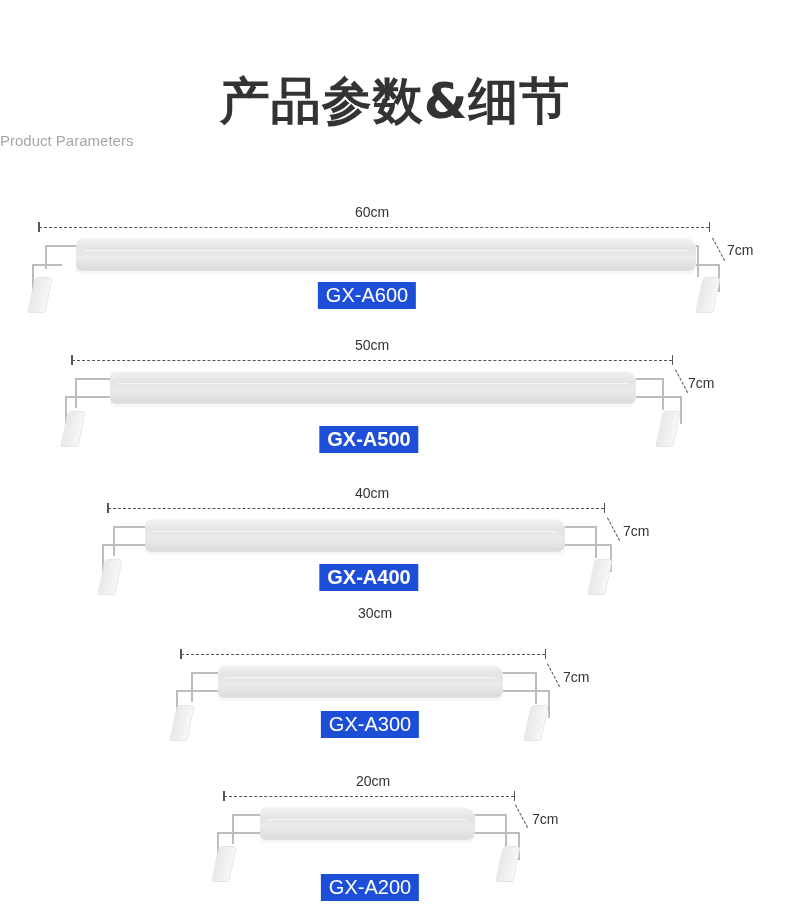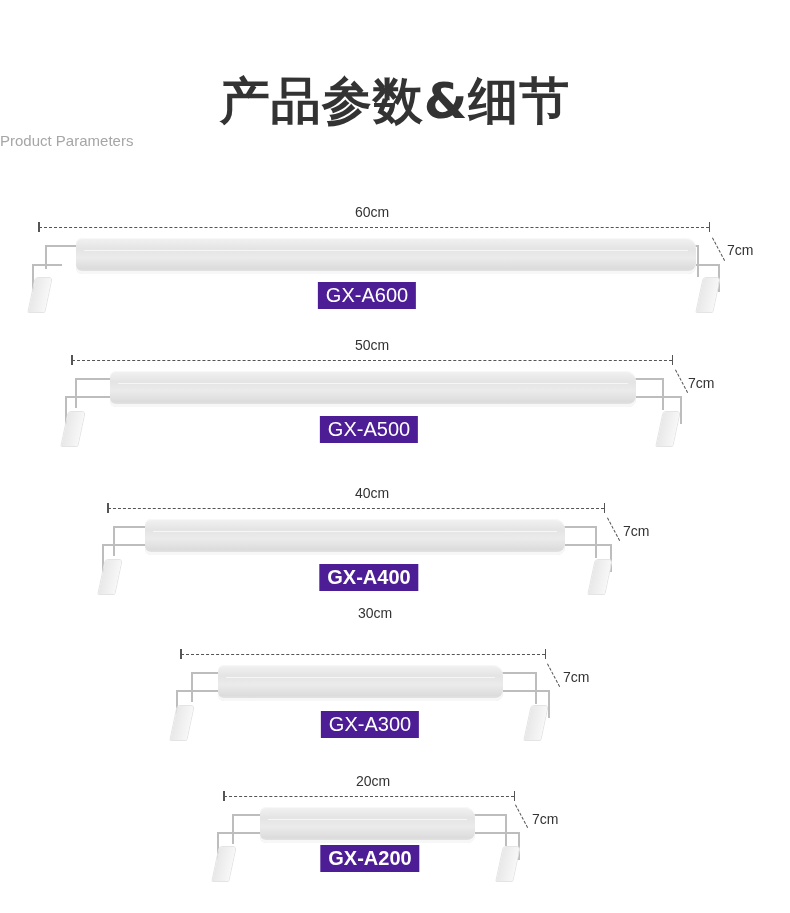--- a/index.html
+++ b/index.html
@@ -12,21 +12,21 @@
   .dim::before, .dim::after { content:""; position:absolute; top:-6px; width:1.5px; height:10px; background:#555; }
   .dim::before { left:-1px; } .dim::after { right:-1px; }
   .dim-label { position:absolute; font-size:14px; color:#333; font-family:"Liberation Sans", sans-serif; text-align:center; transform:translateX(-50%); }
   .hlabel { position:absolute; font-size:14px; color:#333; font-family:"Liberation Sans", sans-serif; }
   .hline { position:absolute; width:0; height:26px; border-left:1.5px dashed #555; transform:rotate(-28deg); transform-origin:top left; }
   .bar { position:absolute; height:36px; border-radius:6px 10px 8px 6px; background:linear-gradient(#f2f2f2 0%, #e4e4e4 30%, #ebebeb 55%, #dcdcdc 85%, #e9e9e9 100%); box-shadow: inset 0 -3px 0 #f7f7f7, inset 0 1px 0 #f8f8f8; }
   .bar::after { content:""; position:absolute; left:8px; right:8px; top:12px; height:0; border-top:1px solid #f6f6f6; }
   .wire { position:absolute; border:2px solid #bdbdbd; border-right:none; border-bottom:none; }
   .wire.r { border-left:none; border-right:2px solid #bdbdbd; }
   .clip { position:absolute; width:16px; height:34px; background:linear-gradient(90deg,#e8e8e8,#f7f7f7); border-radius:3px 3px 1px 1px; transform:skewX(-12deg); box-shadow:0 0 0 1px #e4e4e4; }
-  .model { position:absolute; height:27px; background:#4c1d95; color:#ffffff; font-size:20px; text-align:center; line-height:27px; font-family:"Liberation Sans", sans-serif; transform:translateX(-50%); padding:0 8px; }
+  .model { position:absolute; height:27px; background:#1d4ed8; color:#ffffff; font-size:20px; text-align:center; line-height:27px; font-family:"Liberation Sans", sans-serif; transform:translateX(-50%); padding:0 8px; }
 </style>
 </head>
 <body>
 
 <div class="title">产品参数&amp;细节</div>
 <div class="subtitle">Product Parameters</div>
 
 <div class="product">
   <div class="dim-label" style="left:372px;top:204px;">60cm</div>
   <div class="dim" style="left:39px;top:227px;width:670px;"></div>
@@ -47,21 +47,21 @@
   <div class="dim" style="left:72px;top:360px;width:600px;"></div>
   <div class="hline" style="left:675px;top:370px;"></div>
   <div class="hlabel" style="left:688px;top:375px;">7cm</div>
   <div class="wire" style="left:75px;top:378px;width:40px;height:28px;"></div>
   <div class="wire" style="left:65px;top:396px;width:50px;height:26px;"></div>
   <div class="wire r" style="left:630px;top:378px;width:32px;height:30px;"></div>
   <div class="wire r" style="left:630px;top:396px;width:50px;height:26px;"></div>
   <div class="bar" style="left:110px;top:371px;width:526px;"></div>
   <div class="clip" style="left:65px;top:412px;"></div>
   <div class="clip" style="left:660px;top:412px;"></div>
-  <div class="model" style="left:369px;top:416px;">GX-A500</div>
+  <div class="model" style="left:369px;top:426px;font-weight:bold;">GX-A500</div>
 </div>
 
 <div class="product">
   <div class="dim-label" style="left:372px;top:485px;">40cm</div>
   <div class="dim" style="left:108px;top:508px;width:496px;"></div>
   <div class="hline" style="left:607px;top:518px;"></div>
   <div class="hlabel" style="left:623px;top:523px;">7cm</div>
   <div class="wire" style="left:113px;top:526px;width:40px;height:28px;"></div>
   <div class="wire" style="left:102px;top:544px;width:50px;height:26px;"></div>
   <div class="wire r" style="left:560px;top:526px;width:35px;height:30px;"></div>
@@ -92,14 +92,14 @@
   <div class="dim" style="left:224px;top:796px;width:290px;"></div>
   <div class="hline" style="left:515px;top:805px;"></div>
   <div class="hlabel" style="left:532px;top:811px;">7cm</div>
   <div class="wire" style="left:232px;top:814px;width:40px;height:28px;"></div>
   <div class="wire" style="left:217px;top:832px;width:50px;height:26px;"></div>
   <div class="wire r" style="left:470px;top:814px;width:35px;height:30px;"></div>
   <div class="wire r" style="left:470px;top:832px;width:48px;height:26px;"></div>
   <div class="bar" style="left:260px;top:807px;width:215px;"></div>
   <div class="clip" style="left:216px;top:847px;"></div>
   <div class="clip" style="left:500px;top:847px;"></div>
-  <div class="model" style="left:370px;top:845px;font-weight:bold;">GX-A200</div>
+  <div class="model" style="left:370px;top:874px;">GX-A200</div>
 </div>
 
 </body></html>

